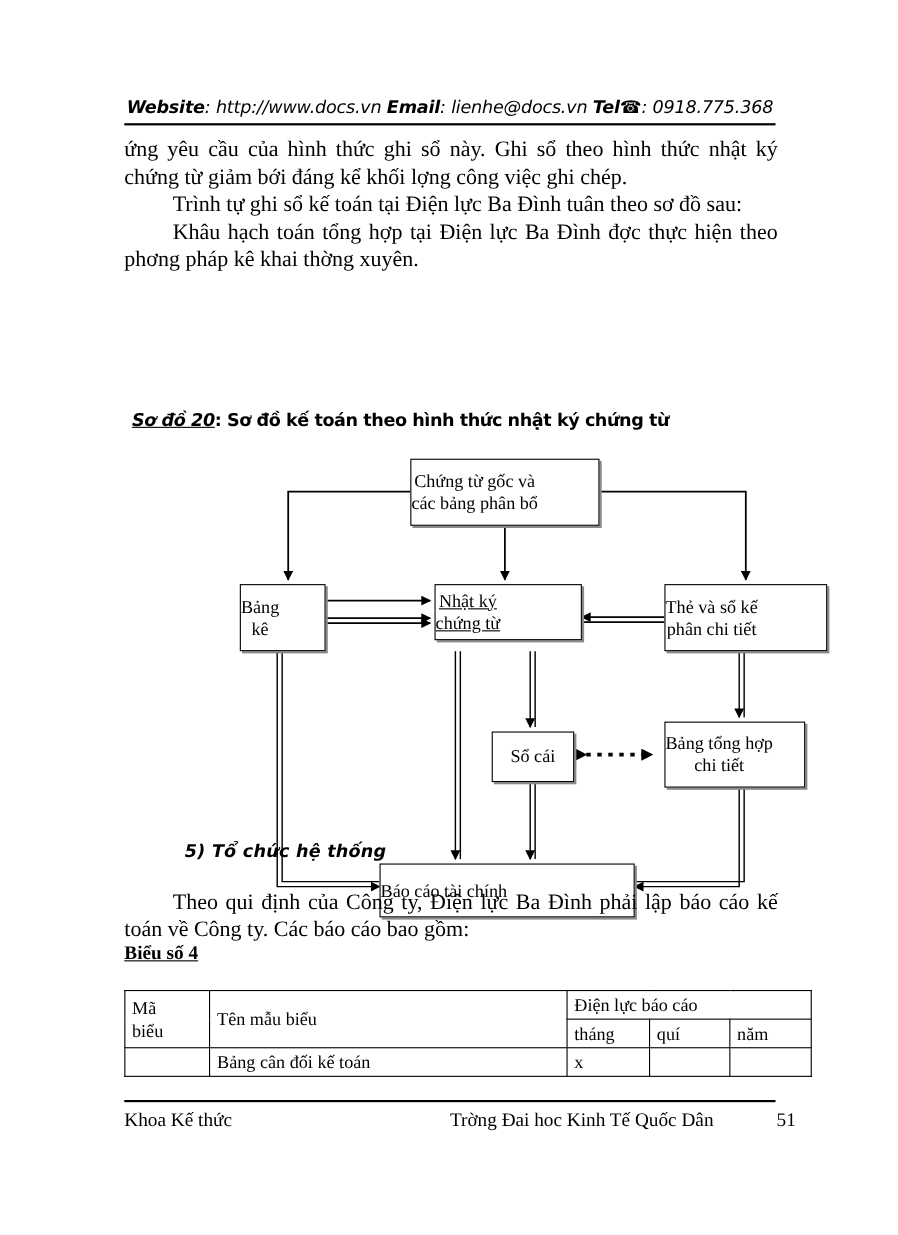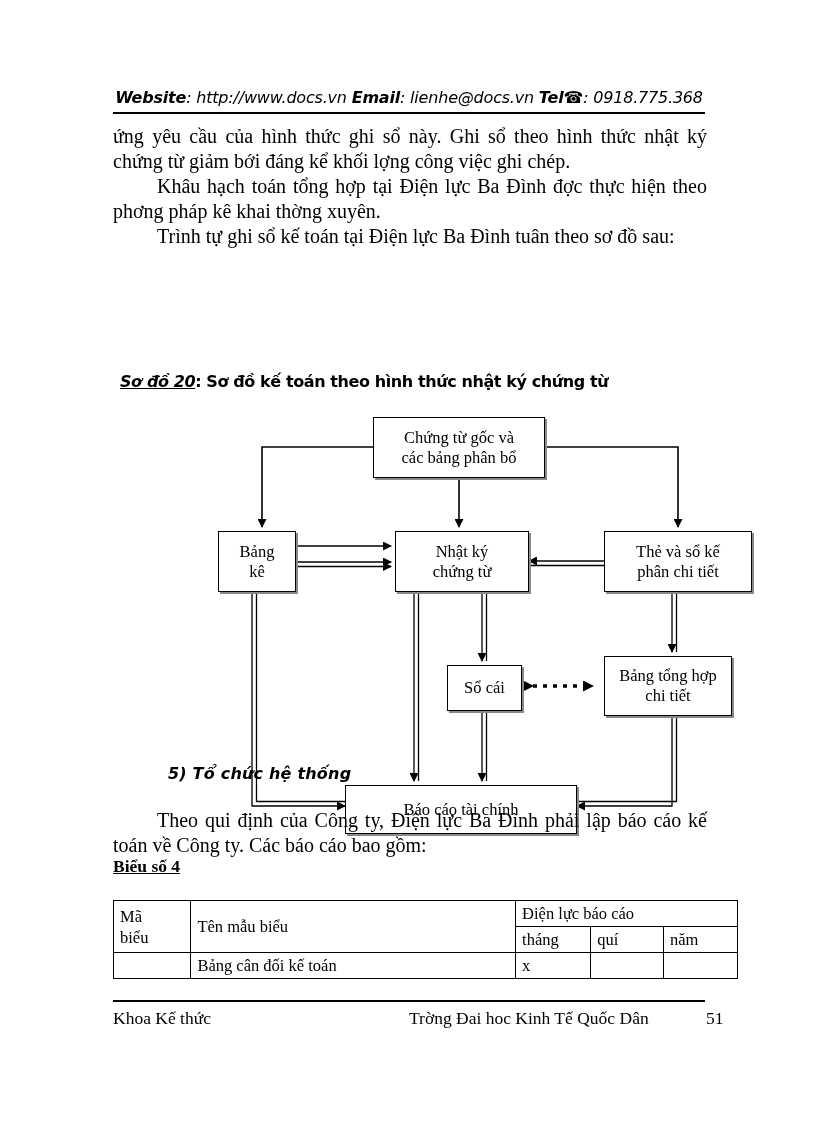--- a/index.html
+++ b/index.html
@@ -83,21 +83,21 @@
     pointer-events: none;
   }
   .dbox {
     position: absolute;
     box-sizing: border-box;
     border: 1.5px solid #000;
     background: #ffffff;
     box-shadow: 2px 2px 0 0 #8a8a8a;
     display: flex;
     align-items: center;
-    justify-content: center;
+    justify-content: flex-start;
     text-align: center;
     font-size: 16.5px;
     line-height: 20px;
     font-family: "Liberation Serif", "DejaVu Serif", serif;
   }
 
   
   .section-head {
     position: absolute;
     left: 168px;
@@ -181,22 +181,22 @@
 
   <div class="header-line">
     <b>Website</b><span>: http://www.docs.vn</span>
     <b>Email</b><span>: lienhe@docs.vn</span>
     <b>Tel</b><span>☎</span><span>: 0918.775.368</span>
   </div>
   <div class="header-rule"></div>
 
   <div class="body-text">
     <p>ứng yêu cầu của hình thức ghi sổ này. Ghi sổ theo hình thức nhật ký chứng từ giảm bới đáng kể khối lợng  công việc ghi chép.</p>
+    <p class="indent">Trình tự ghi sổ kế toán tại Điện lực Ba Đình tuân theo sơ đồ sau:</p>
     <p class="indent">Khâu hạch toán tổng hợp tại Điện lực Ba Đình đợc  thực hiện theo phơng pháp kê khai thờng  xuyên.</p>
-    <p class="indent">Trình tự ghi sổ kế toán tại Điện lực Ba Đình tuân theo sơ đồ sau:</p>
   </div>
 
   <div class="diagram-title">
     <span class="u">Sơ đồ 20</span><span>: Sơ đồ kế toán theo hình thức nhật ký chứng từ</span>
   </div>
 
   <svg class="diagram" viewBox="0 0 816 1123" width="816" height="1123">
     <defs>
       <marker id="arrH" markerWidth="9" markerHeight="9" refX="8" refY="4.5" orient="auto" markerUnits="userSpaceOnUse">
         <path d="M0,0 L9,4.5 L0,9 z" fill="#000"></path>
@@ -252,35 +252,35 @@
     </span>
   </div>
 
   <div class="dbox" style="left:218px; top:531px; width:78px; height:61px;">
     <span>
       <span style="white-space:pre-line">Bảng
 kê</span>
     </span>
   </div>
 
-  <div class="dbox" style="left:395px; top:531px; width:134px; height:61px;">
+  <div class="dbox" style="left:395px; top:531px; width:134px; height:51px;text-decoration:underline;">
     <span>
       <span style="white-space:pre-line">Nhật ký
 chứng từ</span>
     </span>
   </div>
 
   <div class="dbox" style="left:604px; top:531px; width:148px; height:61px;">
     <span>
       <span style="white-space:pre-line">Thẻ và sổ kế
 phân chi tiết</span>
     </span>
   </div>
 
-  <div class="dbox" style="left:447px; top:665px; width:75px; height:46px;">
+  <div class="dbox" style="left:447px; top:665px; width:75px; height:46px;padding-left:16px;">
     <span>
       <span style="white-space:pre-line">Sổ cái</span>
     </span>
   </div>
 
   <div class="dbox" style="left:604px; top:656px; width:128px; height:60px;">
     <span>
       <span style="white-space:pre-line">Bảng tổng hợp
 chi tiết</span>
     </span>

